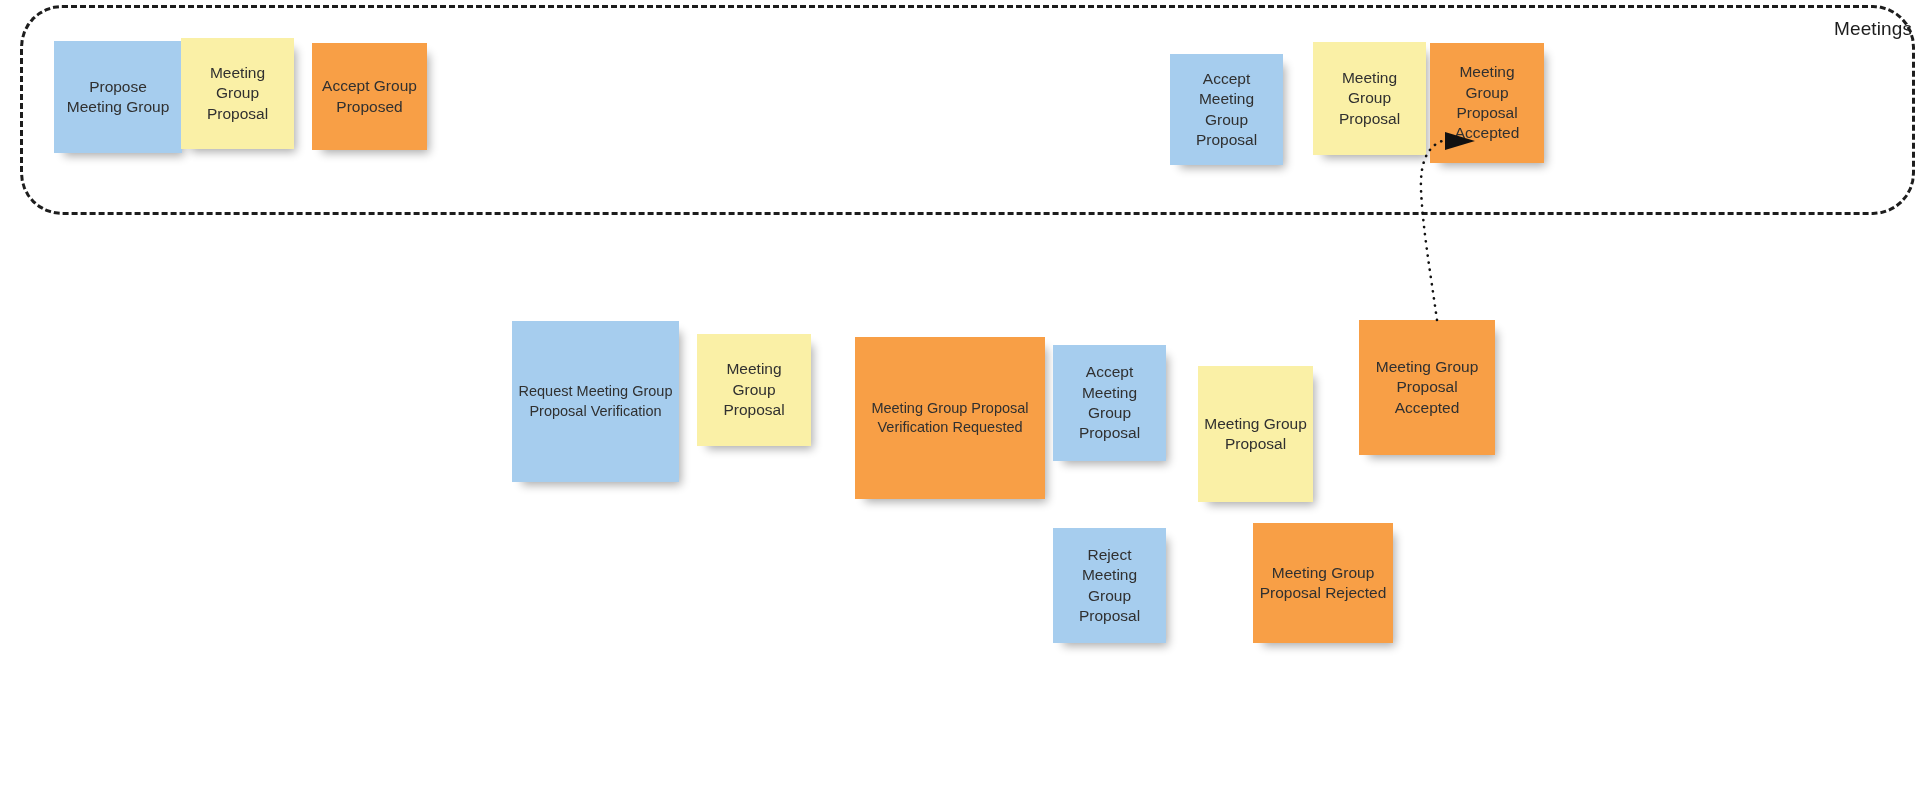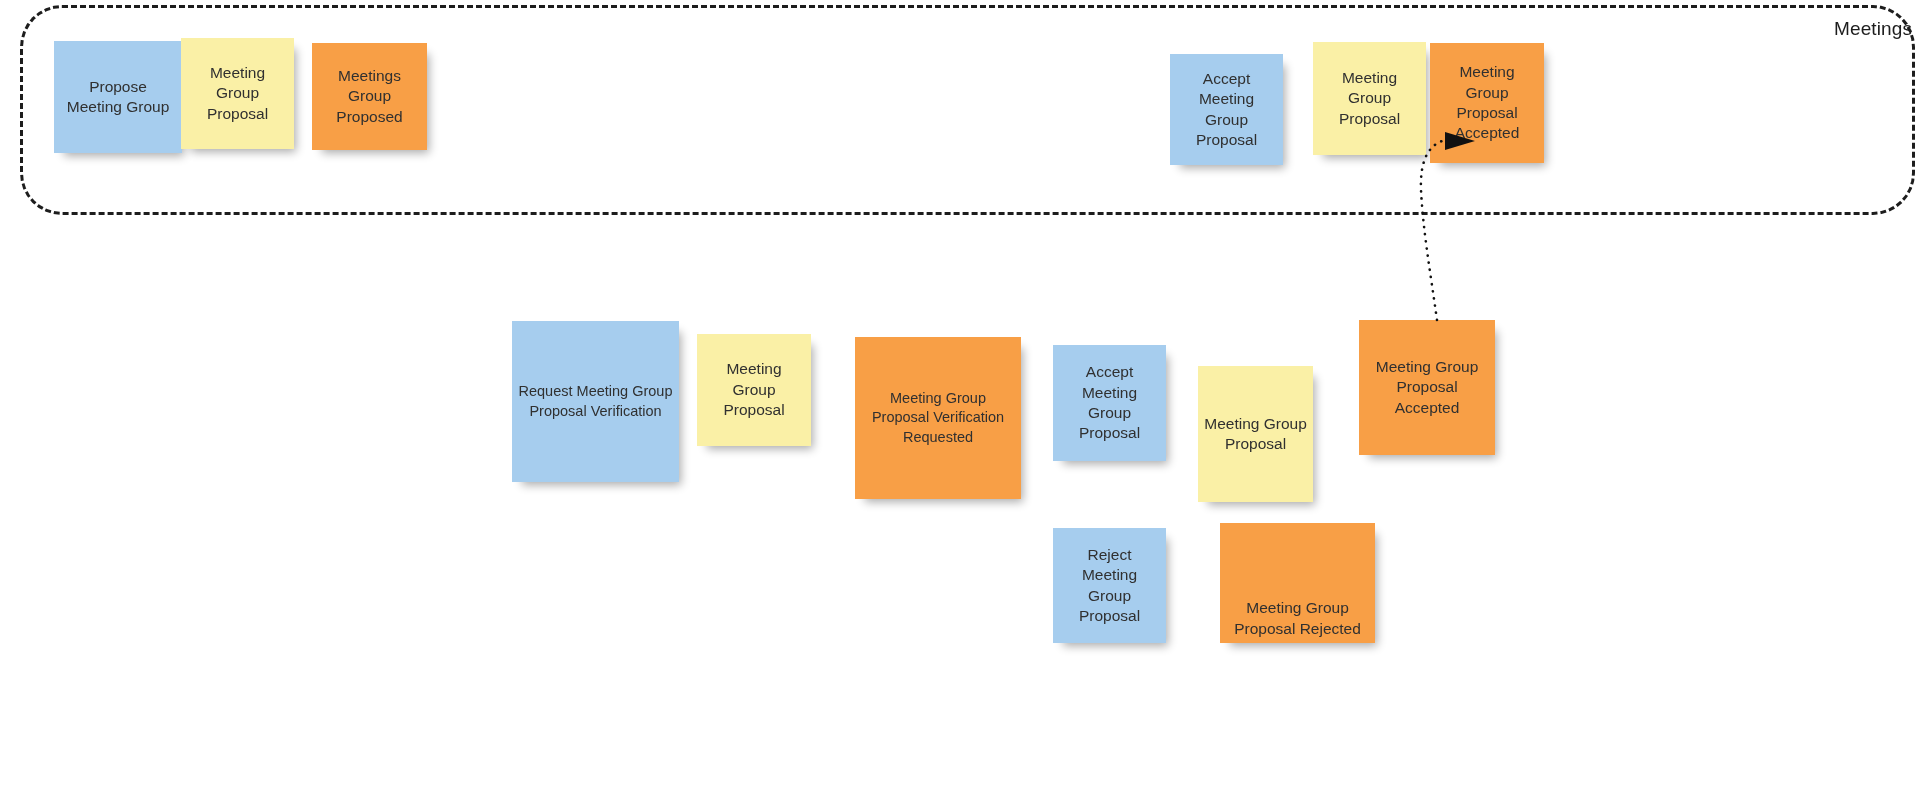--- a/index.html
+++ b/index.html
@@ -75,21 +75,21 @@
 
   <div class="sticky command" style="left:54px; top:41px; width:128px; height:112px;">
     <span>Propose Meeting Group</span>
   </div>
 
   <div class="sticky aggregate" style="left:181px; top:38px; width:113px; height:111px;">
     <span>Meeting Group Proposal</span>
   </div>
 
   <div class="sticky event" style="left:312px; top:43px; width:115px; height:107px;">
-    <span>Meetings Group Proposed</span>
+    <span>Accept Group Proposed</span>
   </div>
 
   <div class="sticky command" style="left:1170px; top:54px; width:113px; height:111px;">
     <span>Accept Meeting Group Proposal</span>
   </div>
 
   <div class="sticky aggregate" style="left:1313px; top:42px; width:113px; height:113px;">
     <span>Meeting Group Proposal</span>
   </div>
 
@@ -99,41 +99,41 @@
 
 
   <div class="sticky command" style="left:493px; top:321px; width:167px; height:161px; font-size:14.5px;margin-left:19px;">
     <span>Request Meeting Group Proposal Verification</span>
   </div>
 
   <div class="sticky aggregate" style="left:697px; top:334px; width:114px; height:112px;">
     <span>Meeting Group Proposal</span>
   </div>
 
-  <div class="sticky event" style="left:855px; top:337px; width:166px; height:162px; font-size:14.5px;">
+  <div class="sticky event" style="left:855px; top:337px; width:190px; height:162px; font-size:14.5px;">
     <span>Meeting Group Proposal Verification Requested</span>
   </div>
 
   <div class="sticky command" style="left:1053px; top:345px; width:113px; height:116px;">
     <span>Accept Meeting Group Proposal</span>
   </div>
 
   <div class="sticky aggregate" style="left:1198px; top:366px; width:115px; height:136px;">
     <span>Meeting Group Proposal</span>
   </div>
 
   <div class="sticky event" style="left:1359px; top:320px; width:136px; height:135px;">
     <span>Meeting Group Proposal Accepted</span>
   </div>
 
   <div class="sticky command" style="left:1053px; top:528px; width:113px; height:115px;">
     <span>Reject Meeting Group Proposal</span>
   </div>
 
-  <div class="sticky event" style="left:1220px; top:523px; width:155px; height:120px;align-items:flex-end;">
+  <div class="sticky event" style="left:1253px; top:523px; width:140px; height:120px;">
     <span>Meeting Group Proposal Rejected</span>
   </div>
 
   <svg class="connector-layer" viewBox="0 0 1930 809">
     <g>
       <path d="M 1437 320
                C 1430 270, 1423 230, 1421 190
                C 1420 165, 1426 147, 1442 141" fill="none" stroke="#111111" stroke-width="2.6" stroke-linecap="round" stroke-dasharray="0.2 7"></path>
       <polygon points="1445,132 1475,141 1445,150" fill="#111111"></polygon>
     </g>

